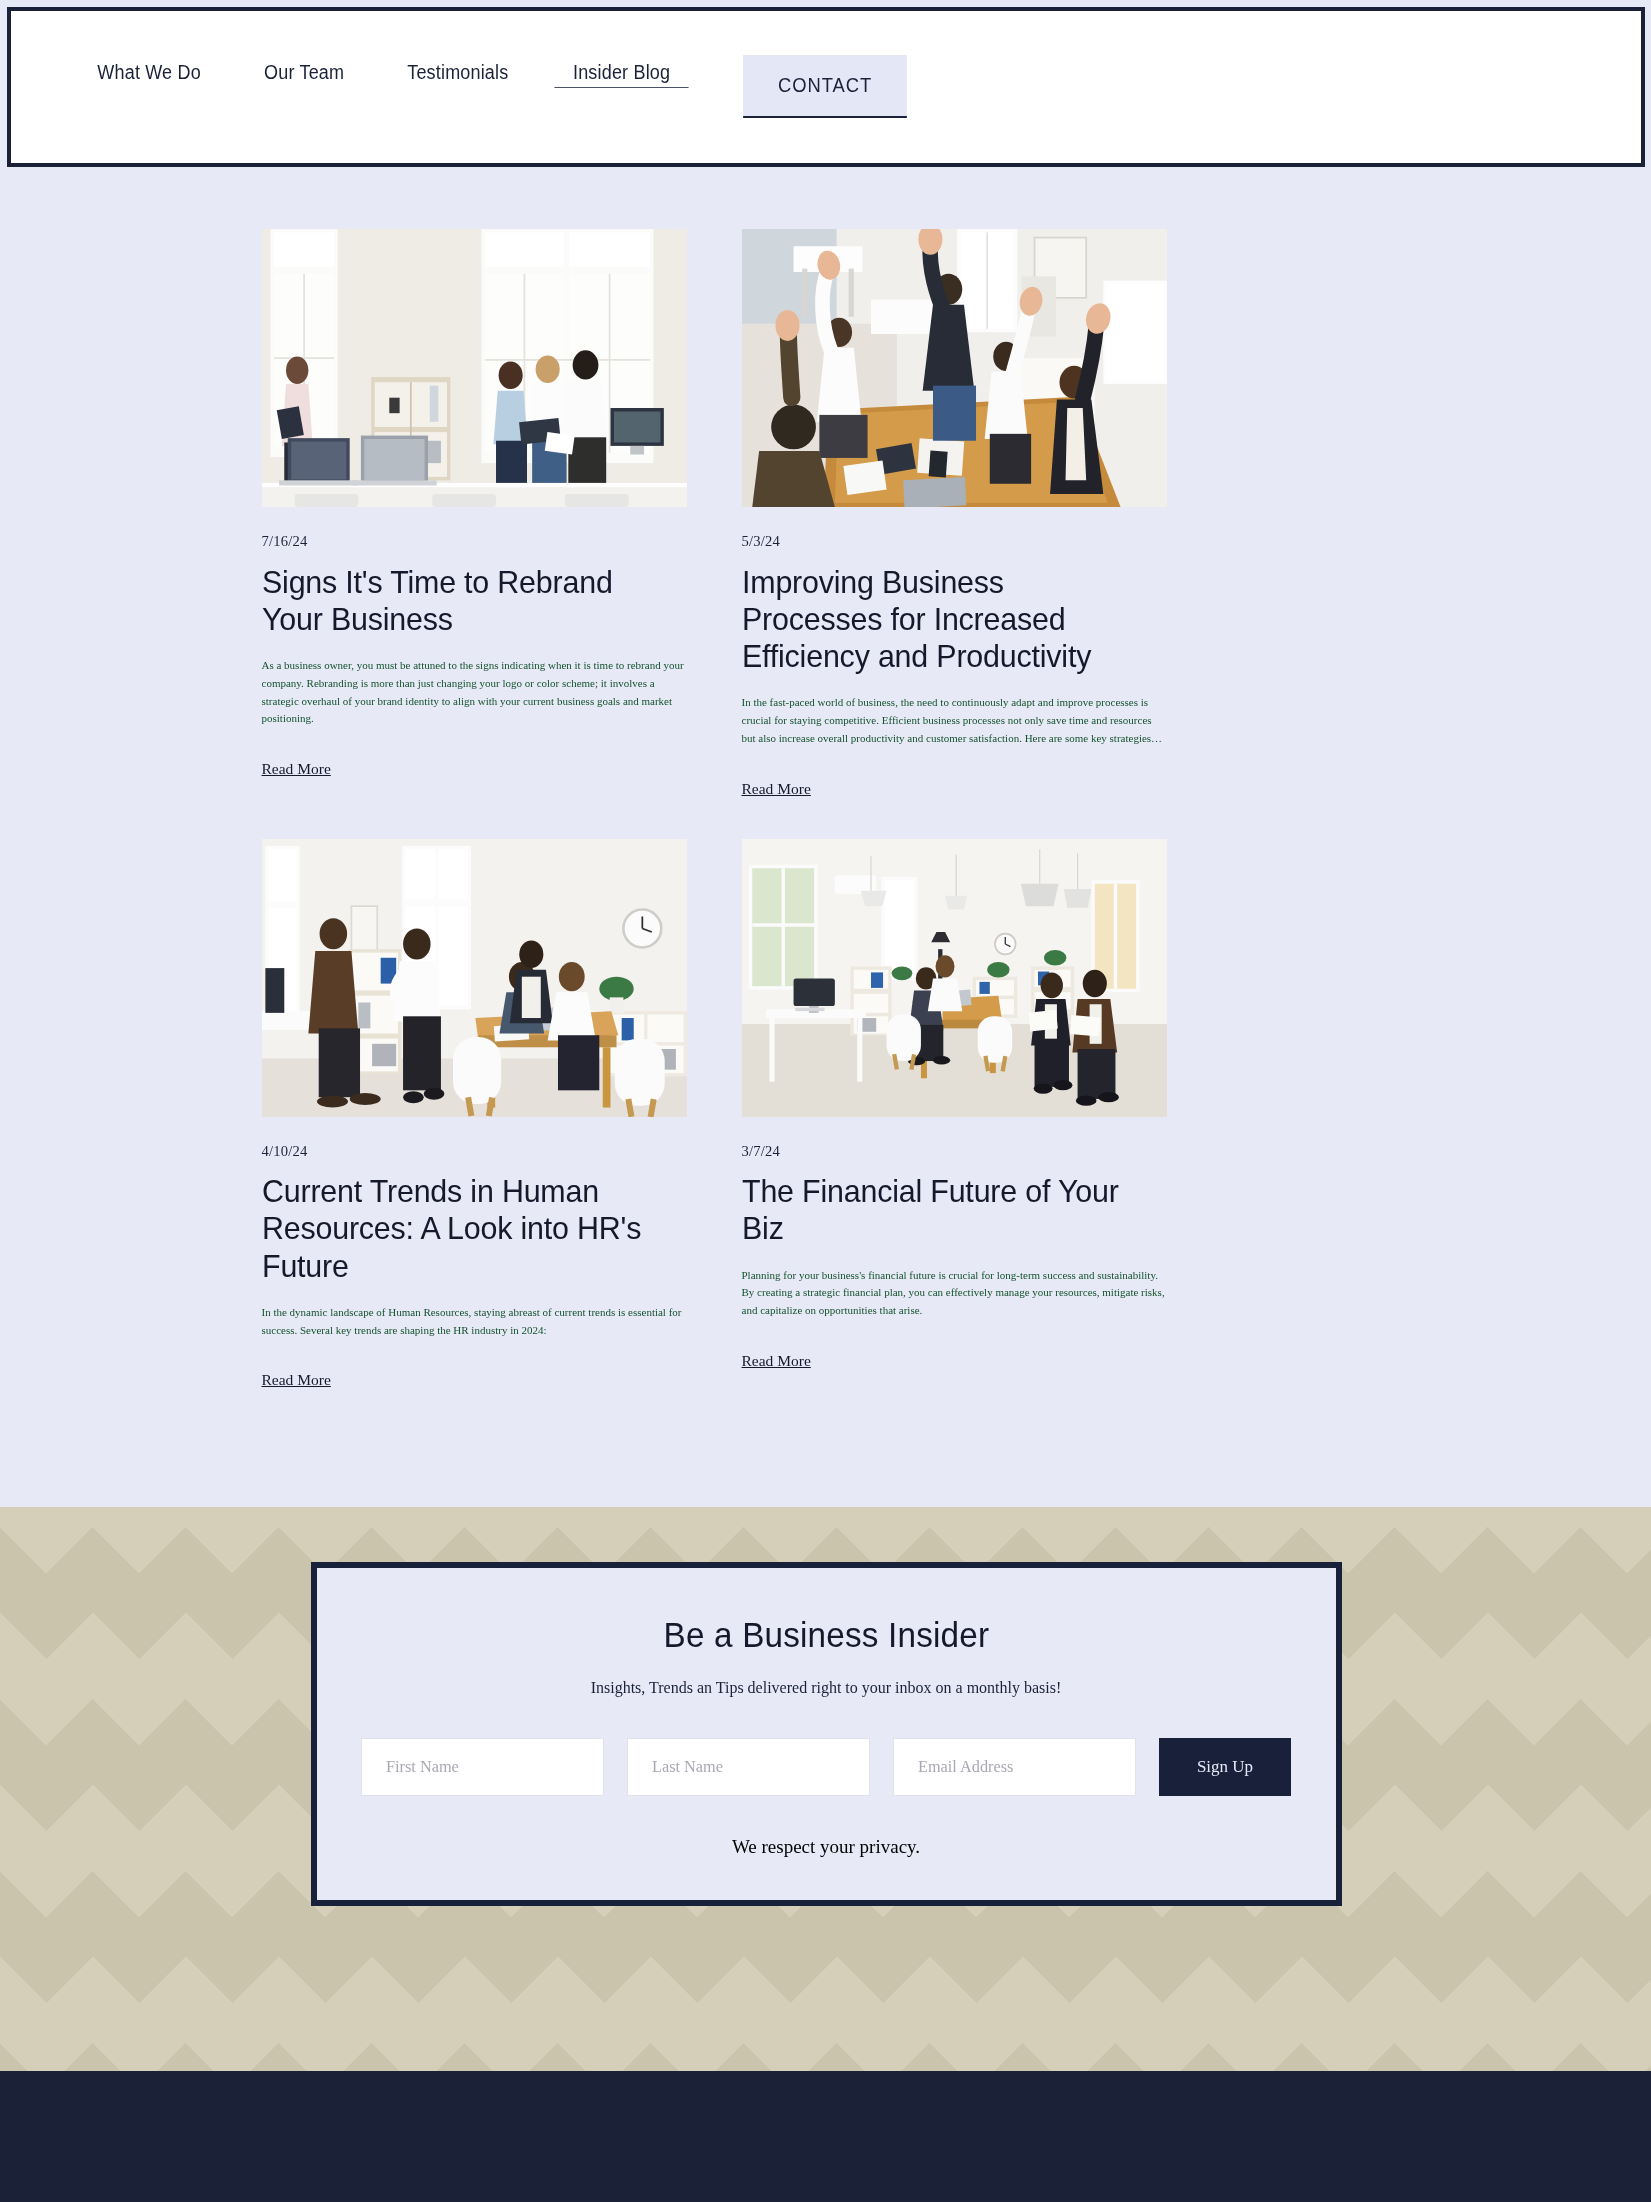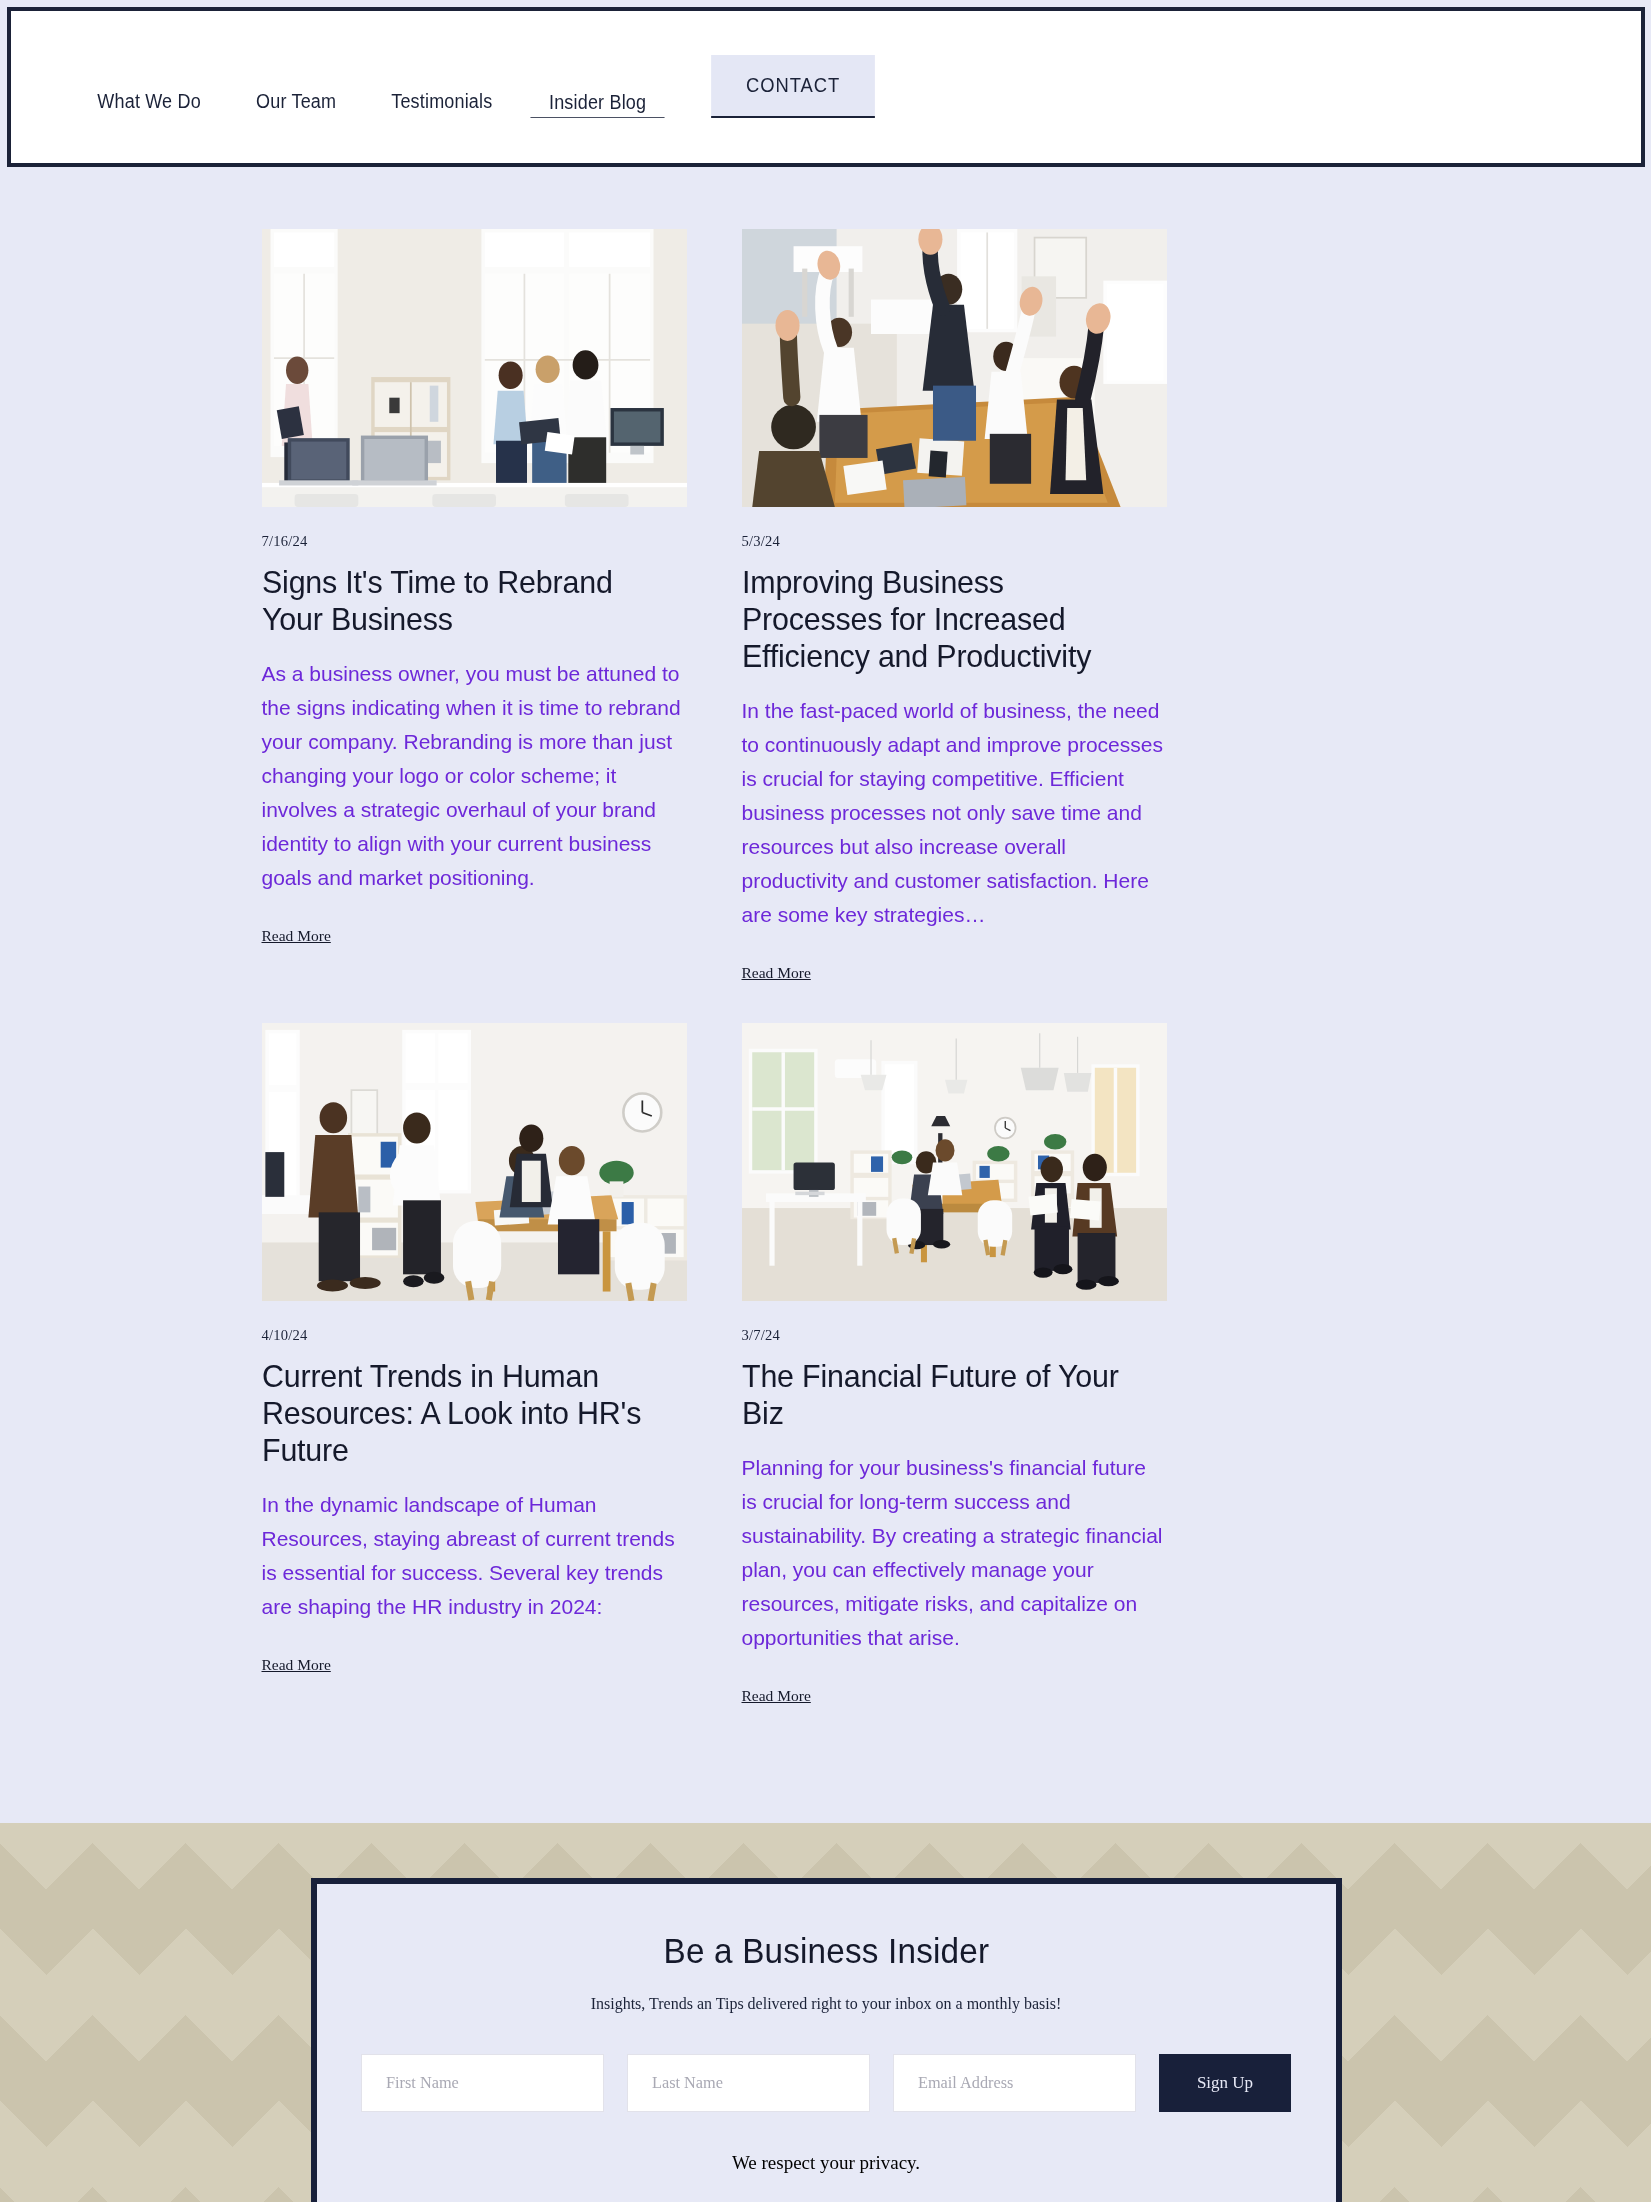--- a/index.html
+++ b/index.html
@@ -38,22 +38,22 @@
     position: relative;
     width: 224px;
     height: 120px;
     display: flex;
     align-items: center;
   }
   .logo-svg { display: block; }
 
   .main-nav {
     display: flex;
-    align-items: flex-end;
-    gap: 4px;
+    align-items: flex-start;
+    gap: 12px;
   }
   .nav-link {
     font-family: "Liberation Sans", sans-serif;
     font-size: 20px;
     font-weight: 400;
     color: #1b2238;
     letter-spacing: 0.2px;
     text-decoration: none;
     padding: 5.2px 20.6px;
     white-space: nowrap;
@@ -122,24 +122,24 @@
     font-size: 32px;
     line-height: 1.16;
     color: #15192b;
     margin-top: 13.8px;
     letter-spacing: -0.2px;
     transform: scaleX(0.95);
     transform-origin: left;
     cursor: pointer;
   }
   .post-excerpt {
-    font-family: Liberation Sans, sans-serif;
-    font-size: 21px;
+    font-family: Liberation Serif, serif;
+    font-size: 11px;
     line-height: 1.62;
-    color: #6d28d9;
+    color: #14532d;
     margin-top: 19px;
   }
   .read-more {
     display: inline-block;
     font-family: "Liberation Serif", serif;
     font-size: 15.5px;
     color: #15192b;
     text-decoration: underline;
     margin-top: 32px;
     cursor: pointer;

